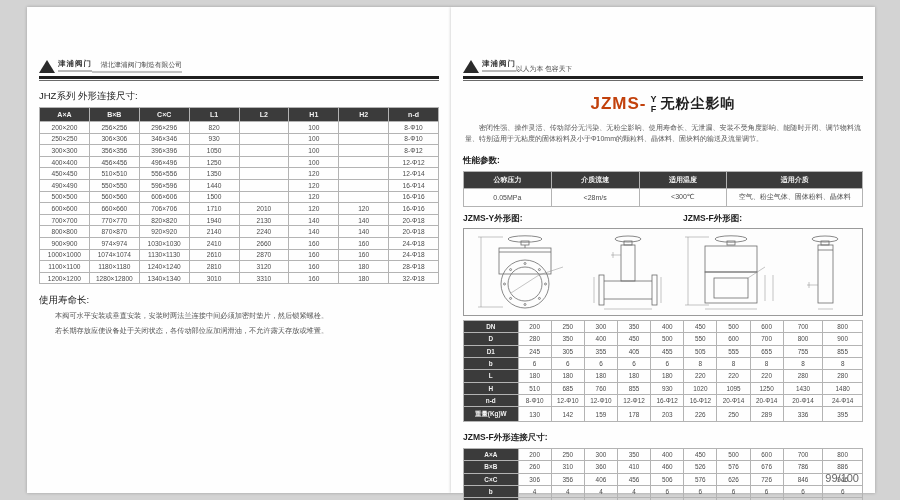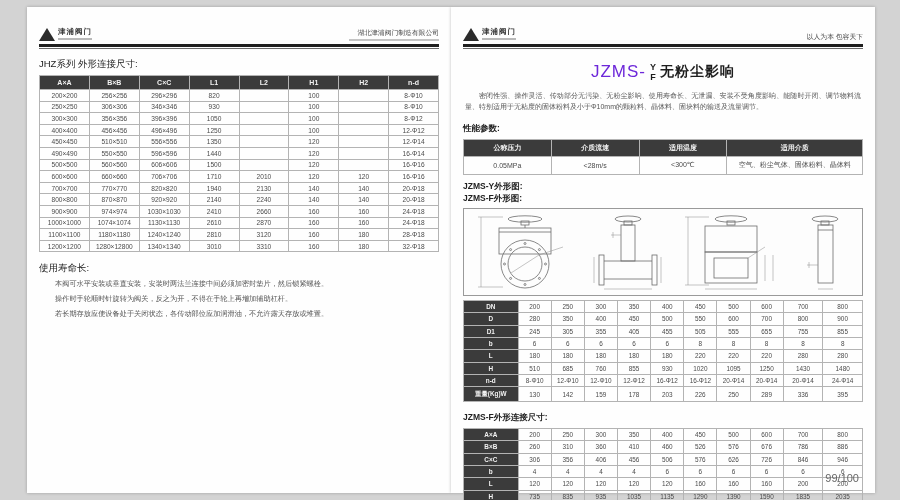--- a/index.html
+++ b/index.html
@@ -2,21 +2,21 @@
 <html><head>
 <meta charset="utf-8">
 <style>
   html,body{margin:0;padding:0;}
   body{width:900px;height:500px;background:#d3d3d3;font-family:"Liberation Sans","DejaVu Sans",sans-serif;position:relative;overflow:hidden;}
   .page{position:absolute;top:7px;width:424px;height:486px;background:#fefefe;box-shadow:0 0 3px rgba(0,0,0,.25);}
   .page-left{left:27px;}
   .page-right{left:451px;}
 
   
-  .hd{display:flex;justify-content:space-between;align-items:flex-end;padding:21px 12px 3px 12px;}
+  .hd{display:flex;align-items:flex-end;padding:21px 12px 3px 12px;margin-top:32px;}
   .brand{display:flex;align-items:flex-start;gap:3px;}
   .tri{width:0;height:0;border-left:8px solid transparent;border-right:8px solid transparent;border-bottom:13px solid #2b2b2b;position:relative;}
   .brand-txt{display:flex;flex-direction:column;}
   .brand-name{font-size:7.5px;font-weight:bold;color:#333;letter-spacing:1px;line-height:1.1;}
   .brand-sub{width:34px;height:2px;background:#b9b9b9;margin-top:1.5px;}
   .hd-right{text-align:right;}
   .hd-right-txt{font-size:6.8px;color:#4a4a4a;line-height:1.2;}
   .hd-right-sub{width:90px;height:2px;background:#c4c4c4;margin-top:1.5px;margin-left:auto;}
   .rule{margin:0 12px;border-top:3px solid #1f1f1f;border-bottom:1px solid #6a6a6a;height:1px;}
 
@@ -35,28 +35,28 @@
   .perf-table td{font-size:7px;padding:3.5px 0;}
   .dim-table th{font-size:6.4px;padding:2.2px 0;}
   .dim-table td{font-size:6.4px;padding:2.2px 0;}
 
   
   .usage{margin:10px 12px 0 12px;}
   .usage-line{font-size:7.2px;color:#555;line-height:2.05;padding-left:16px;font-family:Liberation Serif, serif;}
 
   
   .model-title{display:flex;justify-content:center;align-items:center;margin-top:13px;gap:2px;}
-  .model-prefix{font-size:17px;font-weight:normal;color:#6d28d9;letter-spacing:1px;}
+  .model-prefix{font-size:17px;font-weight:bold;color:#c2410c;letter-spacing:1px;}
   .model-stack{display:flex;flex-direction:column;align-items:center;line-height:1;margin:0 2px;}
   .model-stack span{font-size:9px;font-weight:bold;color:#1d1d1d;line-height:1.15;}
   .model-suffix{font-size:14px;font-weight:bold;color:#1d1d1d;letter-spacing:1px;}
 
   .desc{margin:7px 14px 0 14px;font-size:7px;color:#555;line-height:1.65;text-indent:2em;text-align:justify;}
 
-  .diag-labels{display:flex;margin:6px 12px 0 12px;flex-direction:column;}
+  .diag-labels{display:flex;margin:6px 12px 0 12px;}
   .diag-labels .dl{font-size:8.5px;font-weight:bold;color:#222;}
   .diag-labels .dl:first-child{width:55%;}
   .diag-box{margin:3px 12px 0 12px;height:86px;border:1px solid #9a9a9a;display:flex;justify-content:space-around;align-items:center;background:#fdfdfd;}
   svg{display:block;}
   .draw{stroke:#6b6b6b;fill:none;stroke-width:0.8;}
   .dim{stroke:#8a8a8a;fill:none;stroke-width:0.5;}
 
   .page-num{position:absolute;right:16px;bottom:9px;font-size:11px;color:#666;}
 </style>
 </head>
@@ -233,21 +233,20 @@
           <td>160</td>
           <td>180</td>
           <td>32-Φ18</td>
         </tr>
       </tbody>
     </table>
 
   <div class="usage">
     <div class="sec-title" style="margin:0 0 2px 0;">使用寿命长:</div>
     <div class="usage-line">本阀可水平安装或垂直安装，安装时两法兰连接中间必须加密封垫片，然后锁紧螺栓。</div>
-    <div class="usage-line">操作时手轮顺时针旋转为阀关，反之为开，不得在手轮上再增加辅助杠杆。</div>
     <div class="usage-line">若长期存放应使设备处于关闭状态，各传动部位应加润滑油，不允许露天存放或堆置。</div>
   </div>
 </div>
 
 <div class="page page-right">
   <div class="hd">
     <div class="brand">
       <div class="tri"></div>
       <div class="brand-txt">
         <span class="brand-name">津浦阀门</span>

